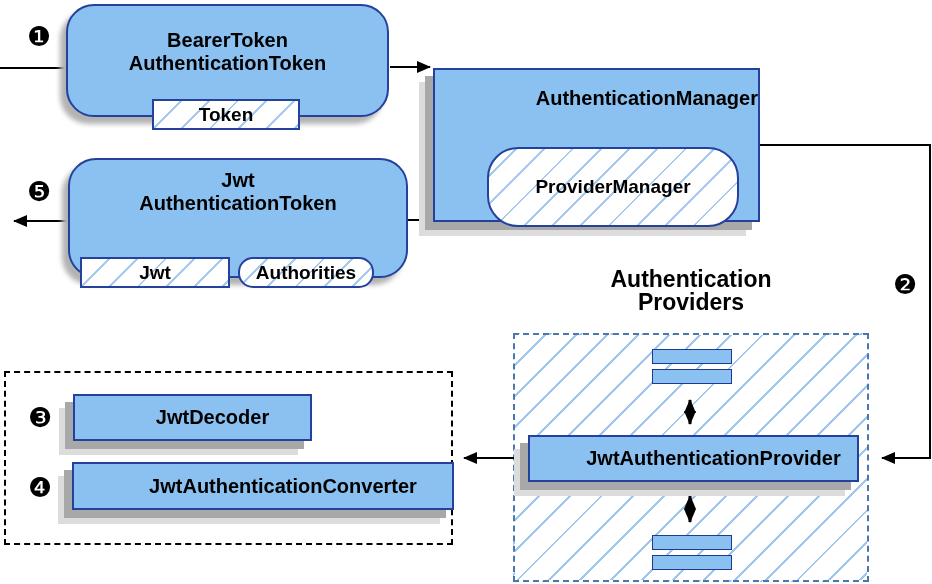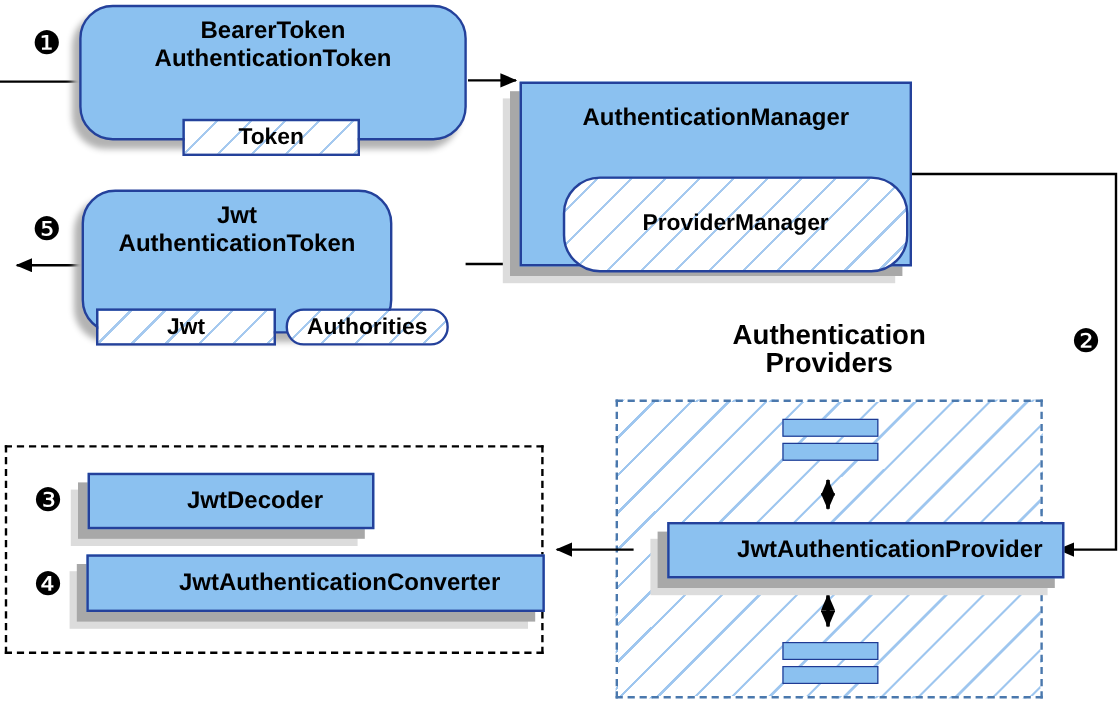--- a/index.html
+++ b/index.html
@@ -101,50 +101,50 @@
   </div>
 
   <div class="bar" style="left:652px; top:349px; width:80px; height:15px;"></div>
   <div class="bar" style="left:652px; top:369px; width:80px; height:15px;"></div>
   <div class="bar" style="left:652px; top:535px; width:80px; height:15px;"></div>
   <div class="bar" style="left:652px; top:555px; width:80px; height:15px;"></div>
 
   <div class="dotted-box" style="left:4px; top:371px; width:449px; height:174px;"></div>
 
   <div class="node round" style="left:66px; top:4px; width:323px; height:113px;">
-    <div class="node-title" style="padding-top:9px;">
+    <div class="node-title" style="padding-top:23px;">
       <div>BearerToken</div>
       <div>AuthenticationToken</div>
     </div>
     <div class="chip" style="left:84px; top:73px; width:148px; height:31px;">
       <span>Token</span>
     </div>
   </div>
 
   <div class="node rect" style="left:433px; top:68px; width:327px; height:154px;">
-    <div class="node-title" style="padding-top:17px;">AuthenticationManager</div>
-    <div class="chip" style="left:34px; top:57px; width:288px; height:80px;border-radius:31px;">
+    <div class="node-title" style="padding-top:17px;text-align:right;">AuthenticationManager</div>
+    <div class="chip" style="left:52px; top:57px; width:252px; height:80px;border-radius:31px;">
       <span>ProviderManager</span>
     </div>
   </div>
 
-  <div class="node round" style="left:68px; top:158px; width:259px; height:120px;">
+  <div class="node round" style="left:68px; top:158px; width:340px; height:120px;">
     <div class="node-title" style="padding-top:9px;">
       <div>Jwt</div>
       <div>AuthenticationToken</div>
     </div>
     <div class="chip" style="left:10px; top:77px; width:150px; height:31px;">
       <span>Jwt</span>
     </div>
     <div class="chip" style="left:168px; top:77px; width:136px; height:31px;border-radius:15px;">
       <span>Authorities</span>
     </div>
   </div>
 
-  <div class="node rect" style="left:556px; top:435px; width:331px; height:47px;">
+  <div class="node rect" style="left:528px; top:435px; width:331px; height:47px;">
     <div class="center-title">JwtAuthenticationProvider</div>
   </div>
 
   <div class="node rect" style="left:73px; top:394px; width:239px; height:47px;">
     <div class="center-title">JwtDecoder</div>
   </div>
 
   <div class="node rect" style="left:72px; top:462px; width:382px; height:48px;">
     <div class="center-title">JwtAuthenticationConverter</div>
   </div>

